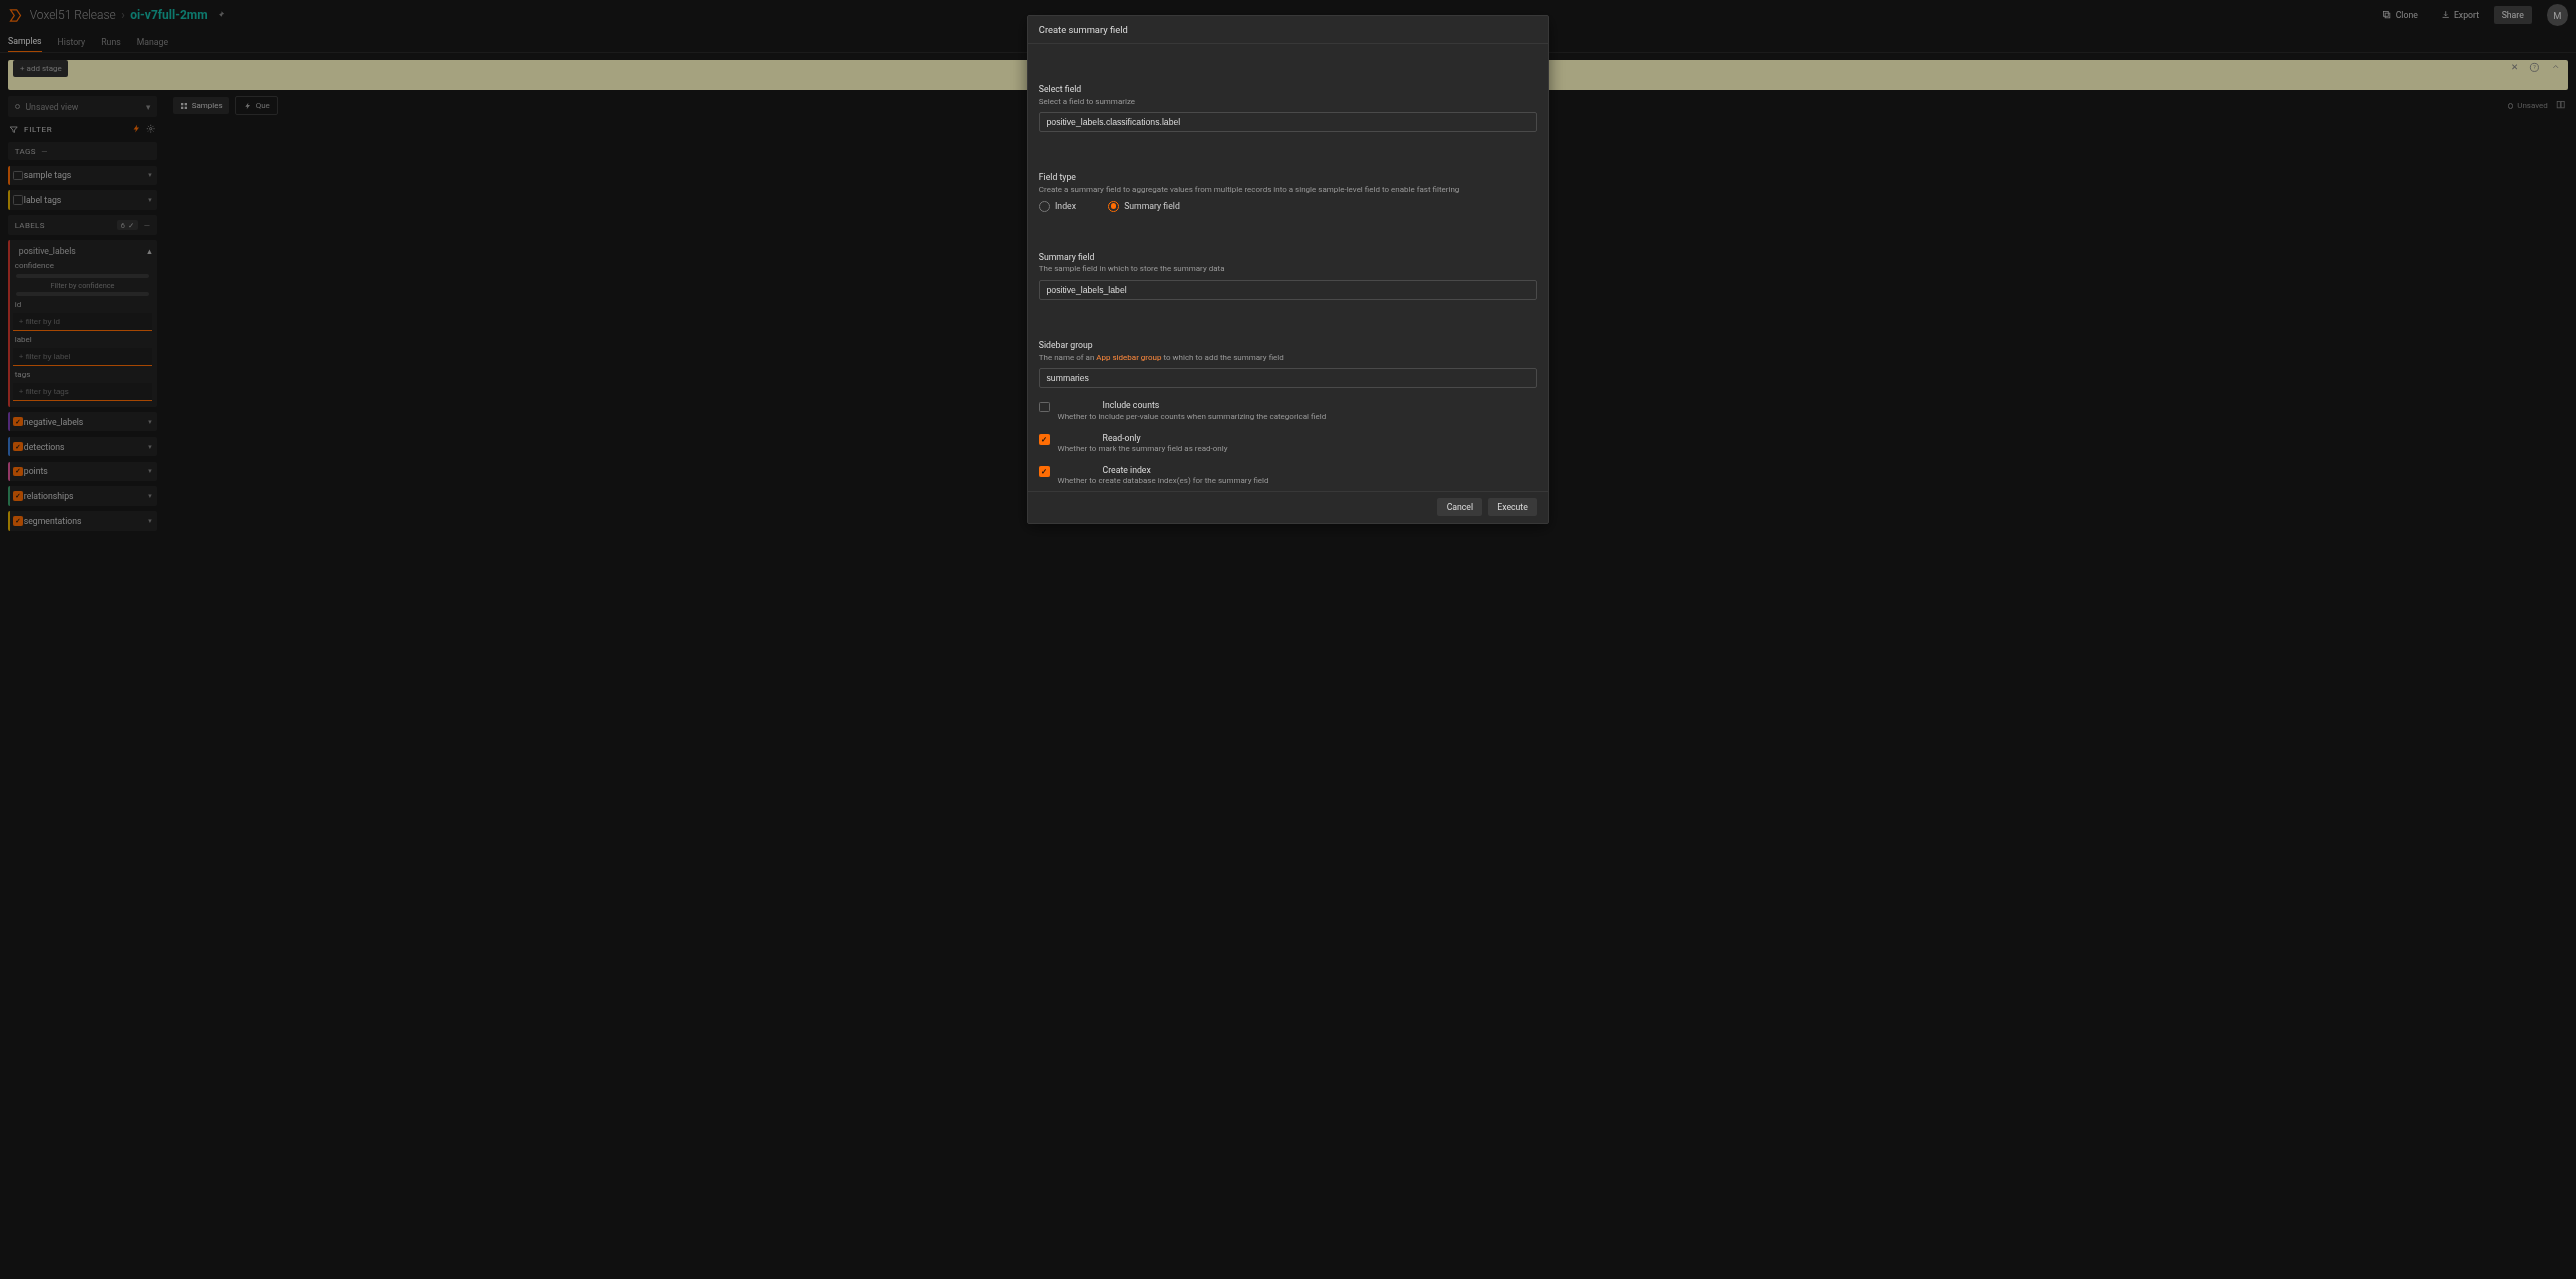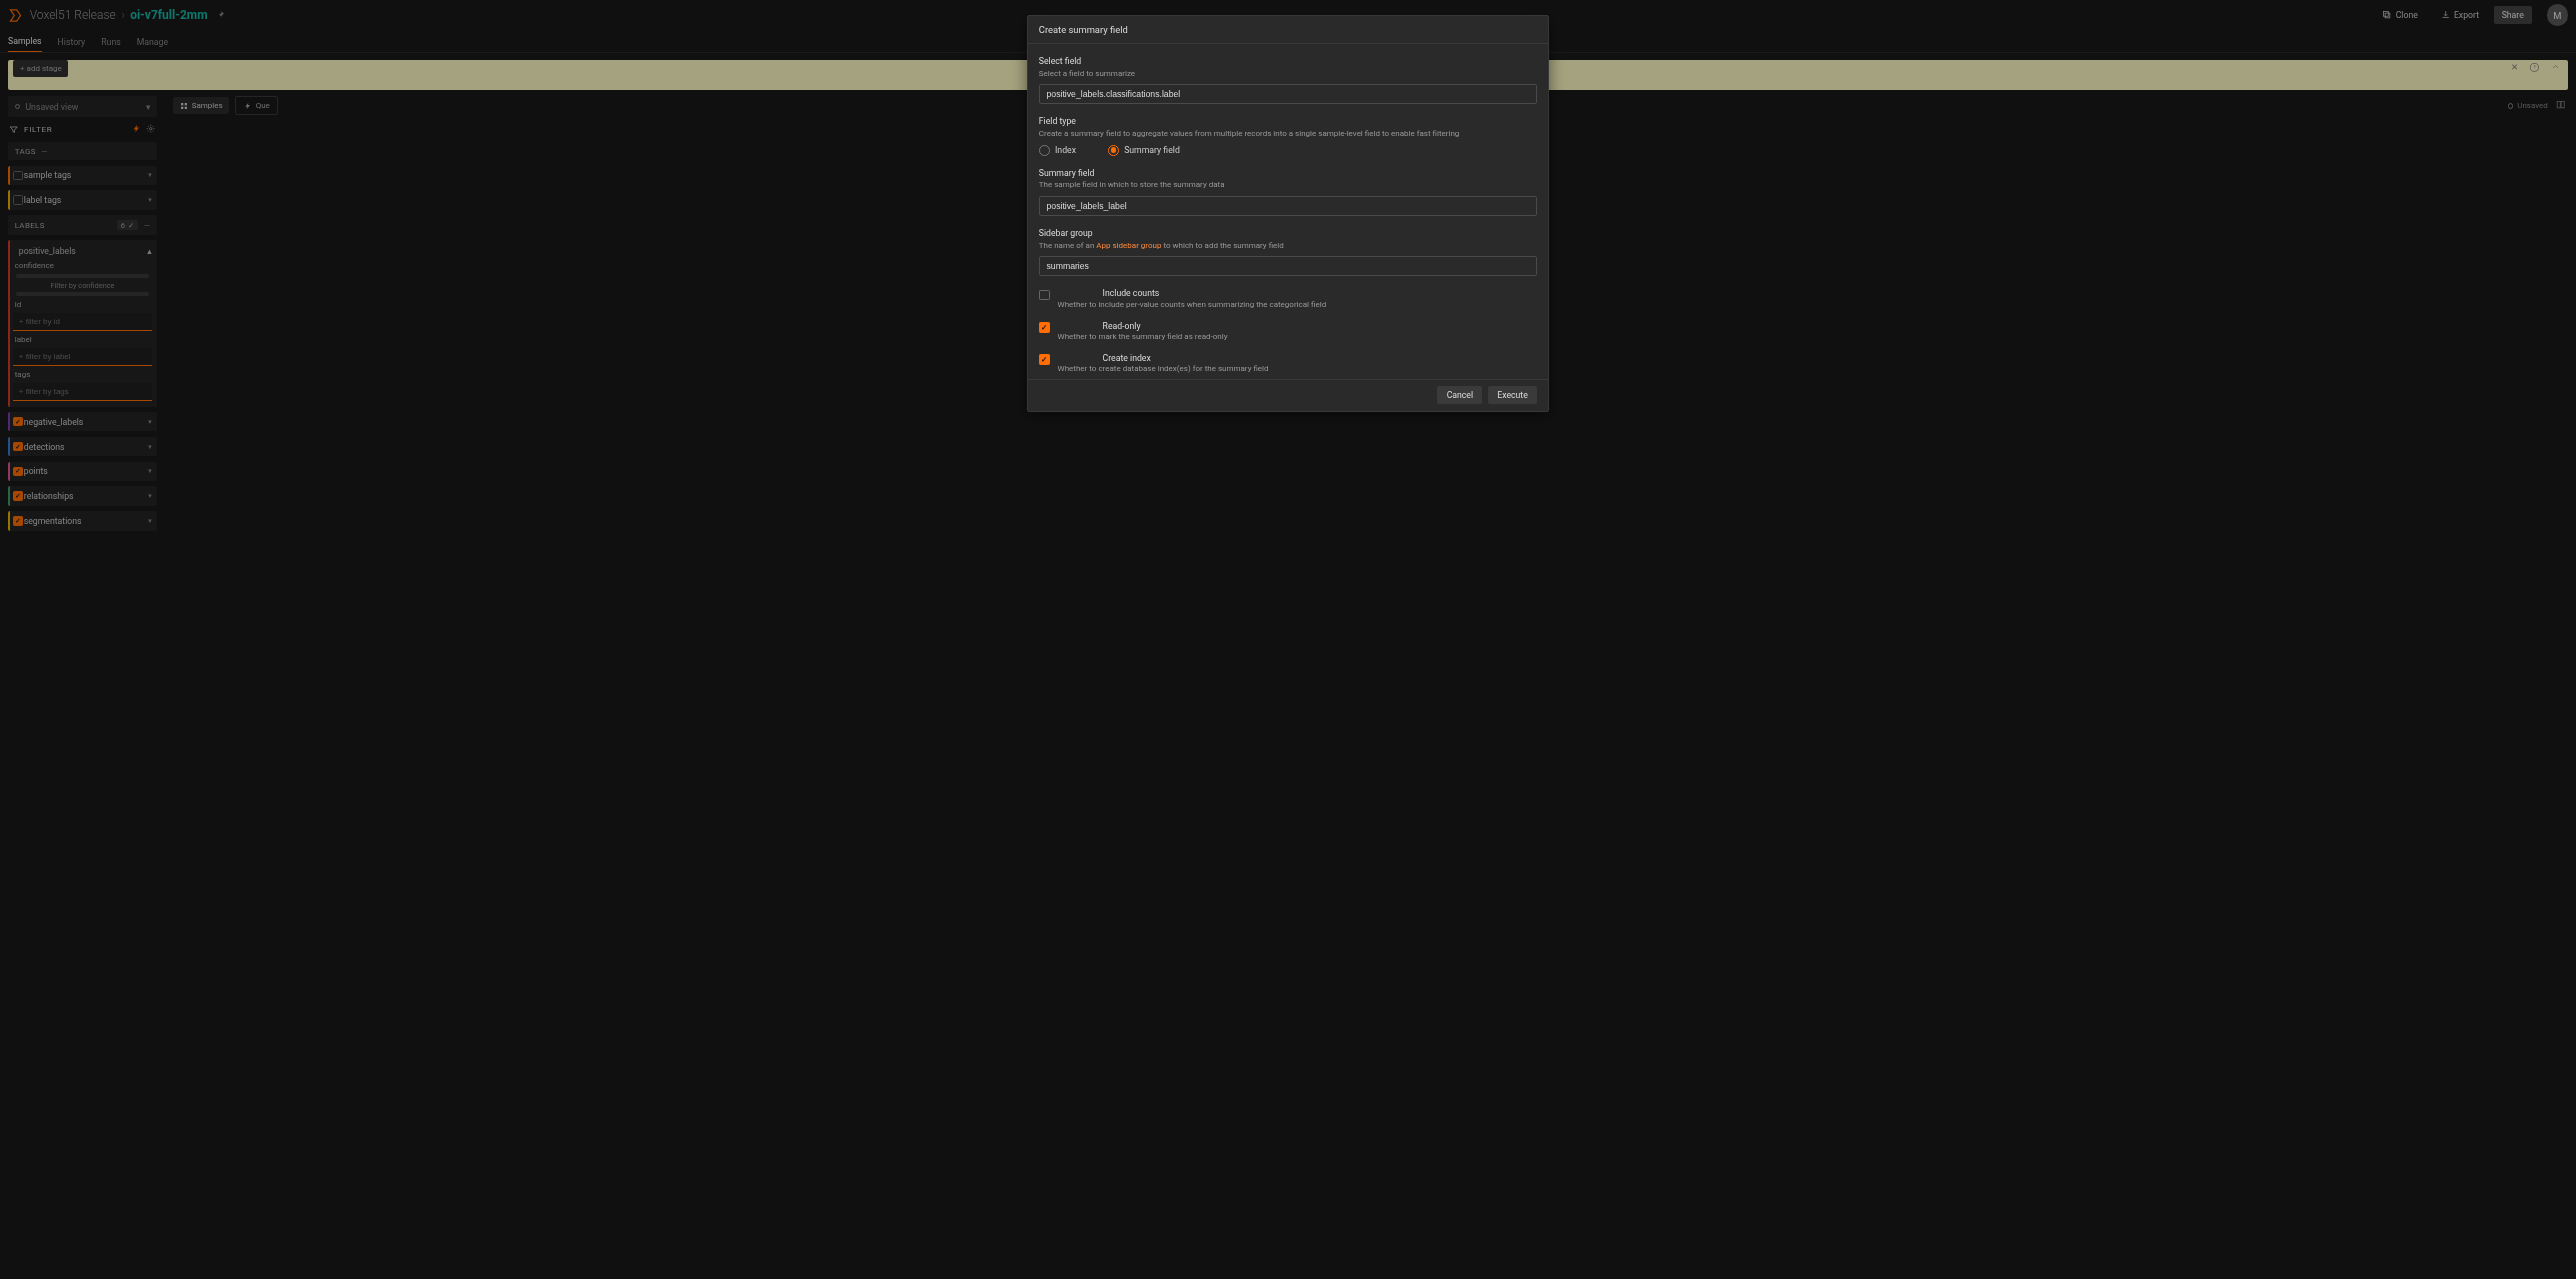--- a/index.html
+++ b/index.html
@@ -153,21 +153,21 @@
     border: 0.7px solid #383838;
     display: flex; flex-direction: column;
     box-shadow: 0 4px 16px rgba(0,0,0,0.5);
   }
   .modal-title {
     padding: 8px 10.8px; color: #ddd; font-size: 9.4px;
     border-bottom: 0.7px solid #383838;
   }
   .modal-body { padding: 12px 10.8px 5.4px 10.8px; display: flex; flex-direction: column; gap: 12px; }
   .mfield { display: flex; flex-direction: column; gap: 2.7px; }
-  .mfield-label { color: #ddd; font-size: 8.7px; }
+  .mfield-label { color: #ddd; font-size: 8.7px; margin-top: 28px; }
   .mfield-help { color: #999; font-size: 8px; }
   .mfield-help a { color: #ff8a3d; text-decoration: none; }
   .mfield-input {
     margin-top: 4px; height: 20px;
     background: transparent; border: 0.7px solid #4a4a4a; border-radius: 2px;
     color: #ddd; padding: 0 6.7px; font-size: 8.7px; outline: none;
   }
   .radio-row { display: flex; gap: 32px; padding-top: 4px; }
   .radio-opt { display: inline-flex; align-items: center; gap: 5.4px; cursor: pointer; color: #ccc; }
   .radio-outer {

